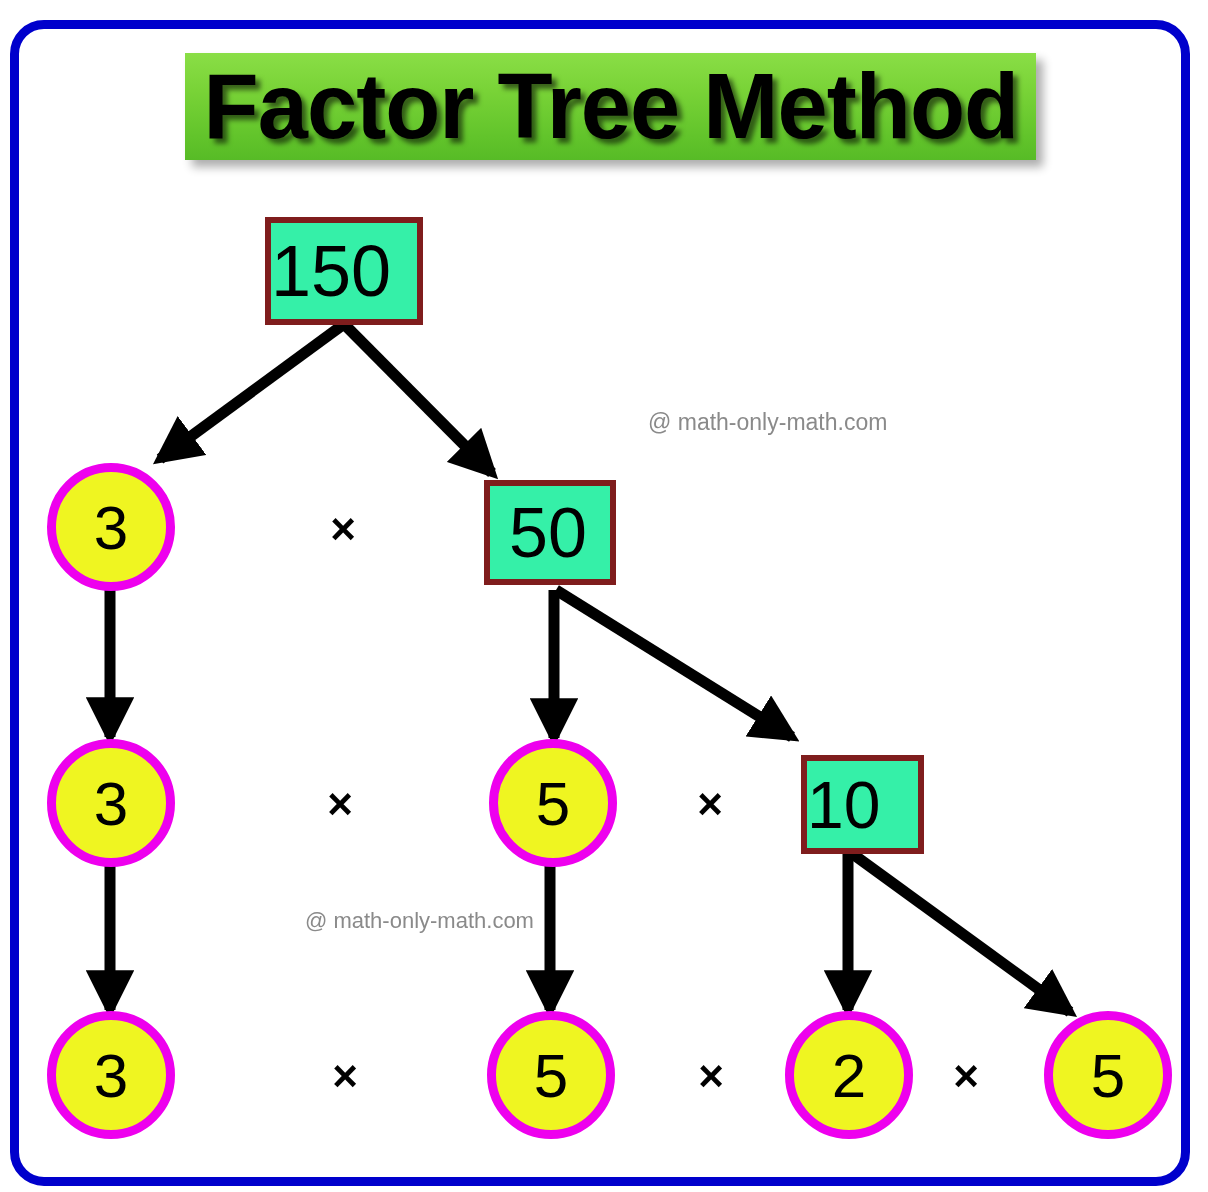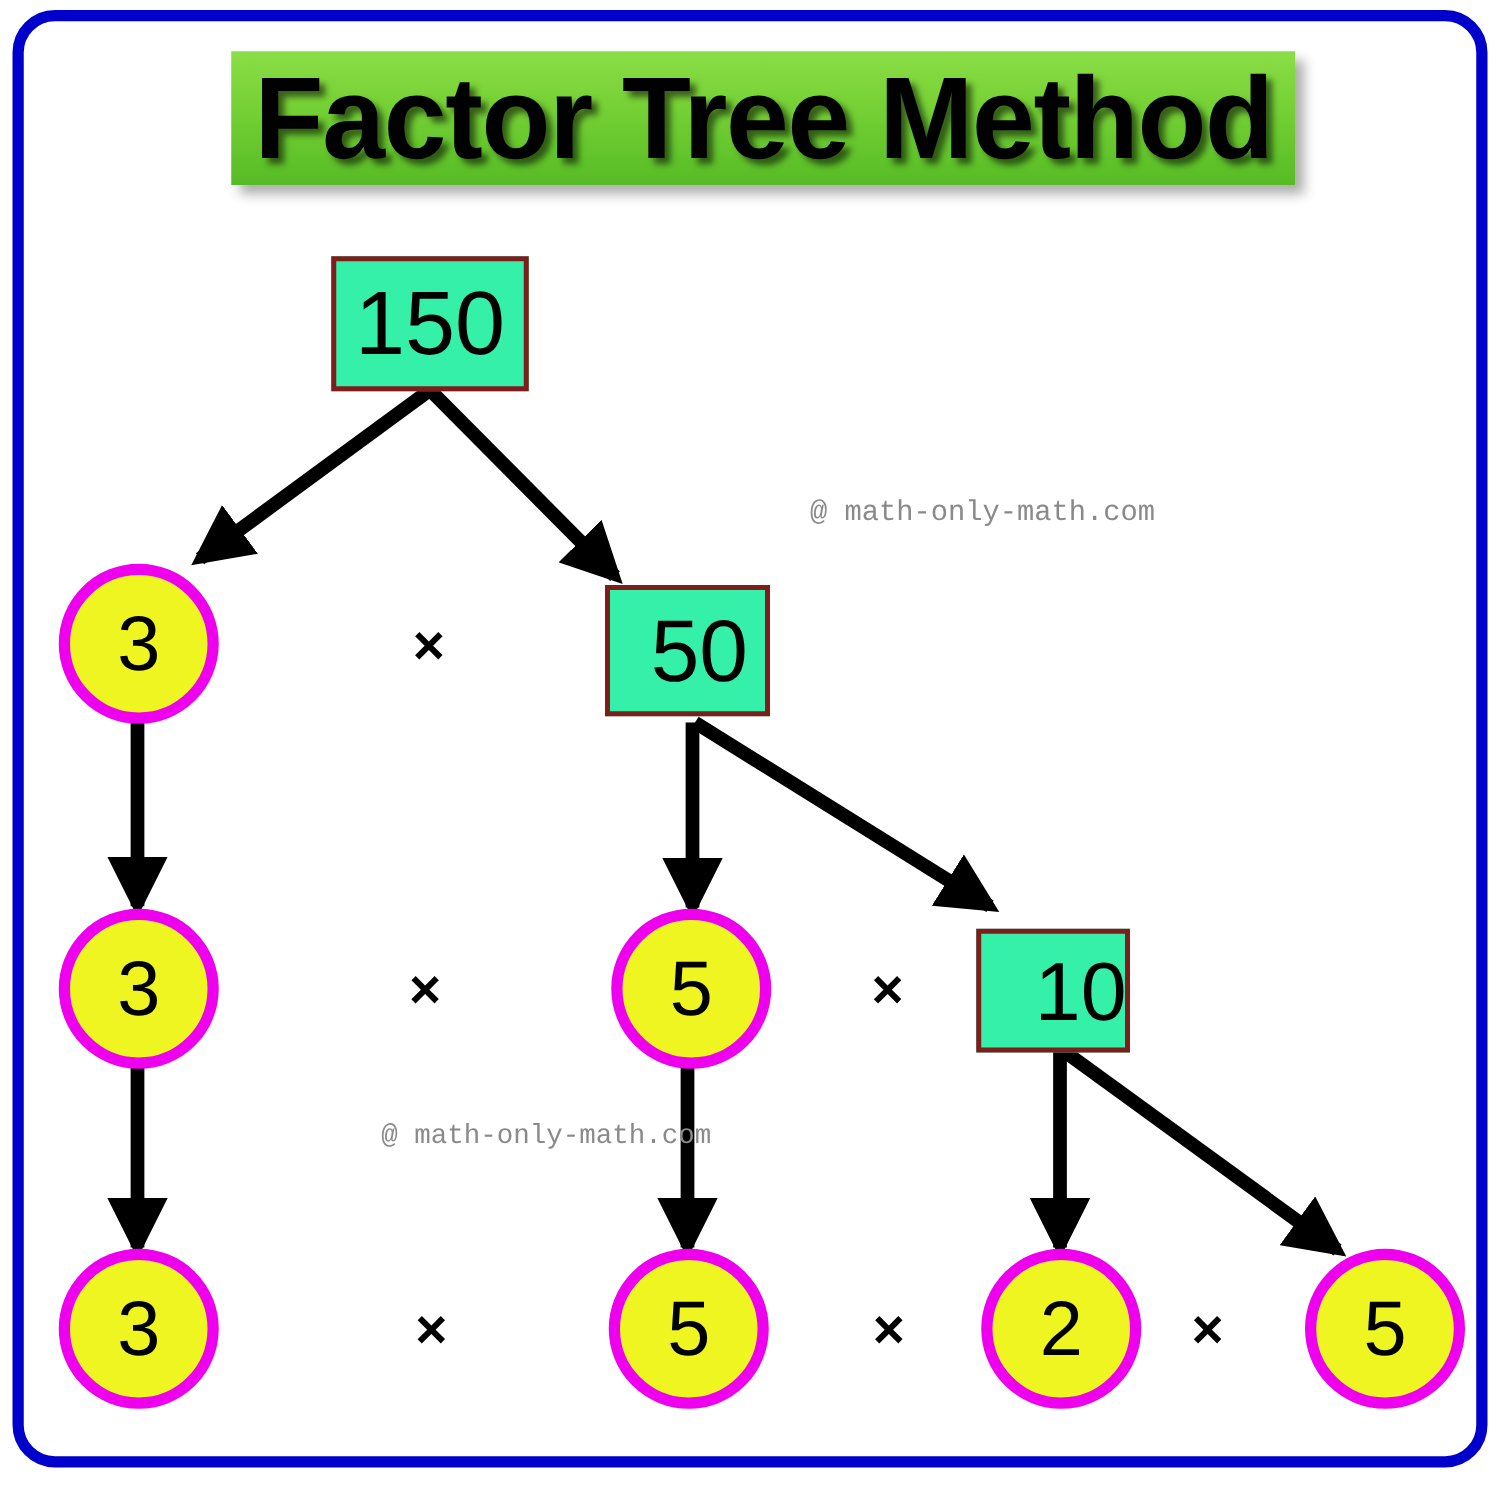--- a/index.html
+++ b/index.html
@@ -11,20 +11,21 @@
     width: 1208px;
     height: 1192px;
     font-family: "Liberation Sans", sans-serif;
     overflow: hidden;
   }
   #canvas {
     position: relative;
     width: 1208px;
     height: 1165px;
     background: #ffffff;
+    margin-top: 12px;
   }
   
   .frame {
     position: absolute;
     left: 10px;
     top: 8px;
     width: 1180px;
     height: 1166px;
     border: 9px solid #0000cc;
     border-radius: 34px;
@@ -61,25 +62,24 @@
     left: 0;
     top: 0;
     width: 1208px;
     height: 1192px;
     pointer-events: none;
   }
   
   .rect-node {
     position: absolute;
     background: #35f0a8;
-    border: 4px solid #7f1d1d;
+    border: 6px solid #7f1d1d;
     box-sizing: border-box;
     display: flex;
     align-items: center;
-    justify-content: center;
     color: #000000;
     font-family: "Liberation Sans", sans-serif;
     font-weight: normal;
   }
   
   .circle-node {
     position: absolute;
     background: #eff521;
     border: 9px solid #ee00ee;
     border-radius: 50%;
@@ -99,21 +99,21 @@
     font-size: 44px;
     line-height: 1;
     font-weight: bold;
     text-align: center;
     width: 46px;
   }
   
   .watermark {
     position: absolute;
     color: #8a8a8a;
-    font-family: Liberation Mono, monospace;
+    font-family: Liberation Sans, sans-serif;
     white-space: nowrap;
   }
 </style>
 </head>
 <body>
 
 <div id="canvas">
 
   <div class="frame"></div>
 
@@ -172,21 +172,21 @@
   </div>
 
   <div class="circle-node" style="left:489px; top:727px; width:128px; height:128px; font-size:62px;">
     <span>5</span>
   </div>
 
   <div class="times" style="left:687px; top:770px;">
     <span>×</span>
   </div>
 
-  <div class="rect-node" style="left:781px; top:743px; width:123px; height:99px; font-size:66px;padding-left:44px;">
+  <div class="rect-node" style="left:801px; top:743px; width:123px; height:99px; font-size:66px;">
     <span>10</span>
   </div>
 
   <div class="circle-node" style="left:47px; top:999px; width:128px; height:128px; font-size:62px;">
     <span>3</span>
   </div>
 
   <div class="times" style="left:322px; top:1042px;">
     <span>×</span>
   </div>

